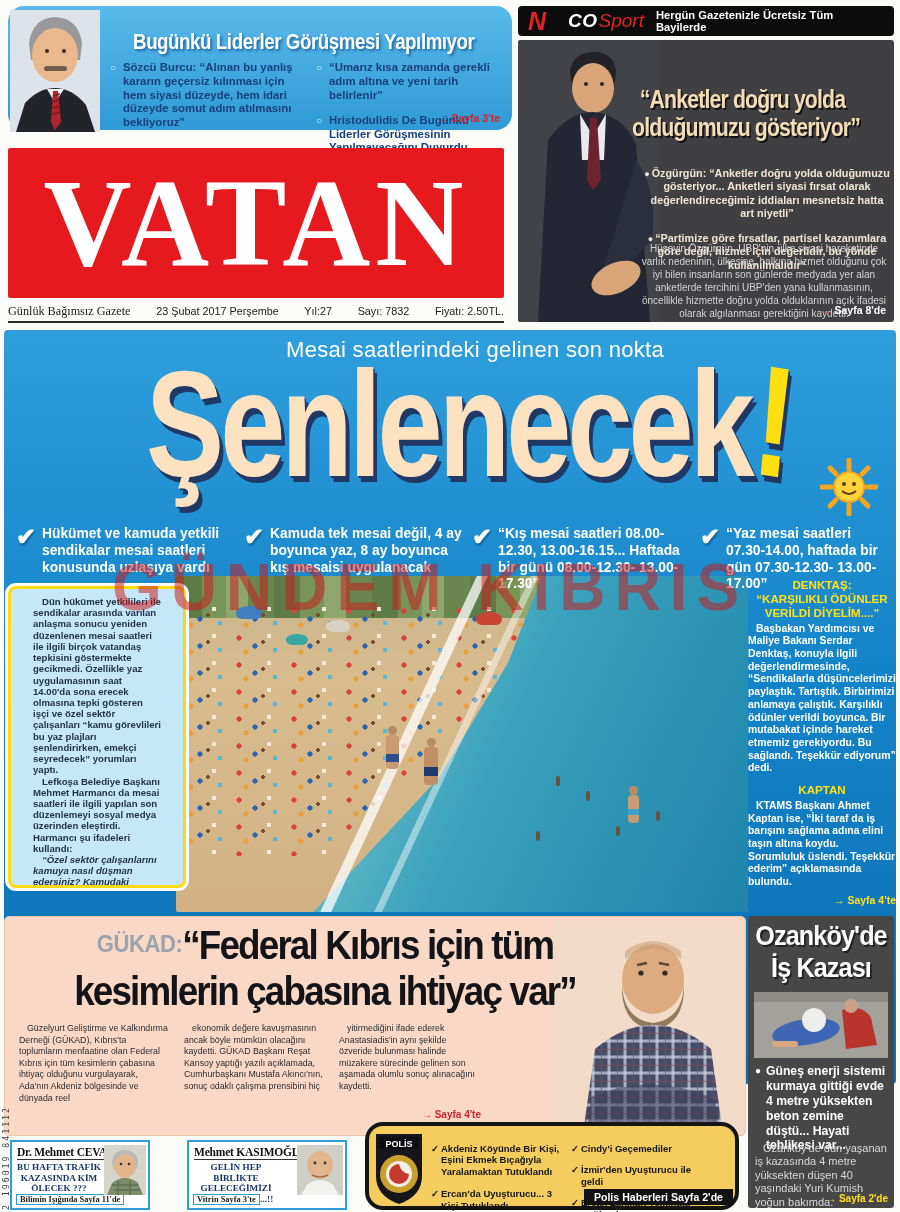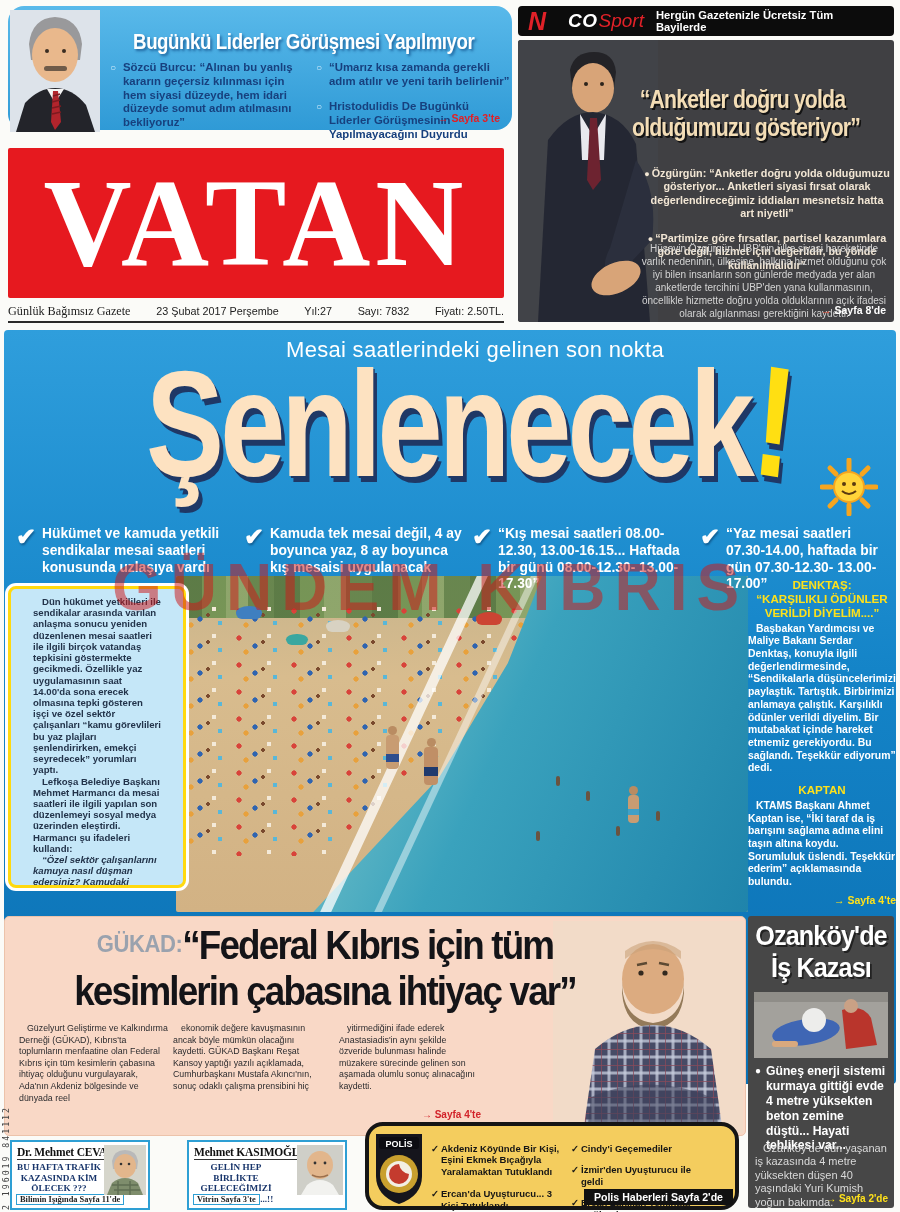--- a/index.html
+++ b/index.html
@@ -136,21 +136,21 @@
          border:1px solid #ecc3ab;border-radius:5px;box-sizing:border-box;overflow:hidden;}
   .g-photo{left:548px;top:4px;width:190px;height:212px;}
   .g-h1{left:0;top:8px;width:640px;text-align:center;white-space:nowrap;
         transform:scaleX(.92);transform-origin:center top;}
   .g-h1 .lab{color:#9aa2ae;font-size:24px;font-weight:800;letter-spacing:-0.5px;vertical-align:7px;}
   .g-big{color:#141418;font-size:40px;font-weight:800;letter-spacing:-2px;line-height:1;}
   .g-h2{left:0;top:54px;width:640px;text-align:center;white-space:nowrap;
         transform:scaleX(.92);transform-origin:center top;}
   .g-col{top:106px;font-size:8.8px;color:#2b2b2e;line-height:1.32;position:absolute;font-weight:500;}
   .g-col p{margin:0;text-indent:8px;}
-  .gc1{left:14px;width:150px}.gc2{left:168px;width:142px}.gc3{left:334px;width:142px}
+  .gc1{left:14px;width:150px}.gc2{left:179px;width:142px}.gc3{left:334px;width:142px}
   .g-ref{left:334px;top:192px;width:142px;text-align:right;color:#d2232a;font-weight:700;font-size:10px;}
 
   
   #ozbox{left:748px;top:916px;width:146px;height:292px;background:#474747;border-radius:3px;overflow:hidden;}
   .oz-h{width:146px;text-align:center;color:#fff;font-weight:800;letter-spacing:-1px;line-height:1;
         text-shadow:2px 2px 0 #222;white-space:nowrap;transform:scaleX(.9);transform-origin:center top;
         font-size:28px;}
   .oz-h1{left:0;top:6px;}  .oz-h2{left:0;top:38px;}
   .oz-photo{left:6px;top:76px;width:134px;height:66px;}
   .oz-bullet{left:7px;top:148px;width:134px;color:#fff;font-weight:800;font-size:12.2px;line-height:1.22;
@@ -206,21 +206,21 @@
       <path d="M43 81 L48 81 L51 112 L45 120 L41 112 Z" fill="#b2242c"></path>
       <path d="M43 86 L50 84 M42 92 L50 90 M42 98 L51 96 M42 104 L51 102" stroke="#7d1a20" stroke-width="1.6"></path>
     </svg>
   </div>
   <h2 class="abs tl-head">Bugünkü Liderler Görüşmesi Yapılmıyor</h2>
   <div class="abs tl-cols">
     <div class="tl-col">
       <p class="tl-item"><span class="ring">○</span><span>Sözcü Burcu: “Alınan bu yanlış kararın geçersiz kılınması için hem siyasi düzeyde, hem idari düzeyde somut adım atılmasını bekliyoruz”</span></p>
     </div>
     <div class="tl-col">
-      <p class="tl-item"><span class="ring">○</span><span>“Umarız kısa zamanda gerekli adım atılır ve yeni tarih belirlenir”</span></p>
+      <p class="tl-item"><span class="ring">○</span><span>“Umarız kısa zamanda gerekli adım altına ve yeni tarih belirlenir”</span></p>
       <p class="tl-item"><span class="ring">○</span><span>Hristodulidis De Bugünkü Liderler Görüşmesinin Yapılmayacağını Duyurdu</span></p>
     </div>
   </div>
   <div class="abs tl-ref"><span>→</span> <span>Sayfa 3'te</span></div>
 </section>
 
 <div class="abs" id="ncostrip">
   <span class="nco-n">N</span>
     <span class="nco-co">CO</span>
     <span class="nco-sport">Sport</span>
@@ -330,21 +330,21 @@
     <div class="b-wp w3"></div>
     <div class="b-wp w4"></div>
     <div class="b-wp w5"></div>
   </div>
 
   <div class="abs dk-col">
     <div class="dk-h">
       <div>DENKTAŞ:</div>
       <div>“KARŞILIKLI ÖDÜNLER VERİLDİ DİYELİM....”</div>
     </div>
-    <div class="dk-b">Başbakan Yardımcısı ve Maliye Bakanı Serdar Denktaş, konuyla ilgili değerlendirmesinde, “Sendikalarla düşüncelerimizi paylaştık. Tartıştık. Birbirimizi anlamaya çalıştık. Karşılıklı ödünler verildi diyelim. Bir mutabakat içinde hareket etmemiz gerekiyordu. Bu sağlandı. Teşekkür ediyorum” dedi.</div>
+    <div class="dk-b">Başbakan Yardımcısı ve Maliye Bakanı Serdar Denktaş, konuyla ilgili değerlendirmesinde, “Sendikalarla düşüncelerimizi paylaştık. Tartıştık. Birbirimizi anlamaya çalıştık. Karşılıklı ödünler verildi boyunca. Bir mutabakat içinde hareket etmemiz gerekiyordu. Bu sağlandı. Teşekkür ediyorum” dedi.</div>
     <div class="dk-h dk-h2">KAPTAN</div>
     <div class="dk-b">KTAMS Başkanı Ahmet Kaptan ise, “İki taraf da iş barışını sağlama adına elini taşın altına koydu. Sorumluluk üslendi. Teşekkür ederim” açıklamasında bulundu.</div>
     <div class="dk-ref"><span>→</span> <span>Sayfa 4'te</span></div>
   </div>
 </section>
 
 <div class="abs watermark">GÜNDEM KIBRIS</div>
 
 <section class="abs" id="gukad">
   <div class="abs g-photo">

